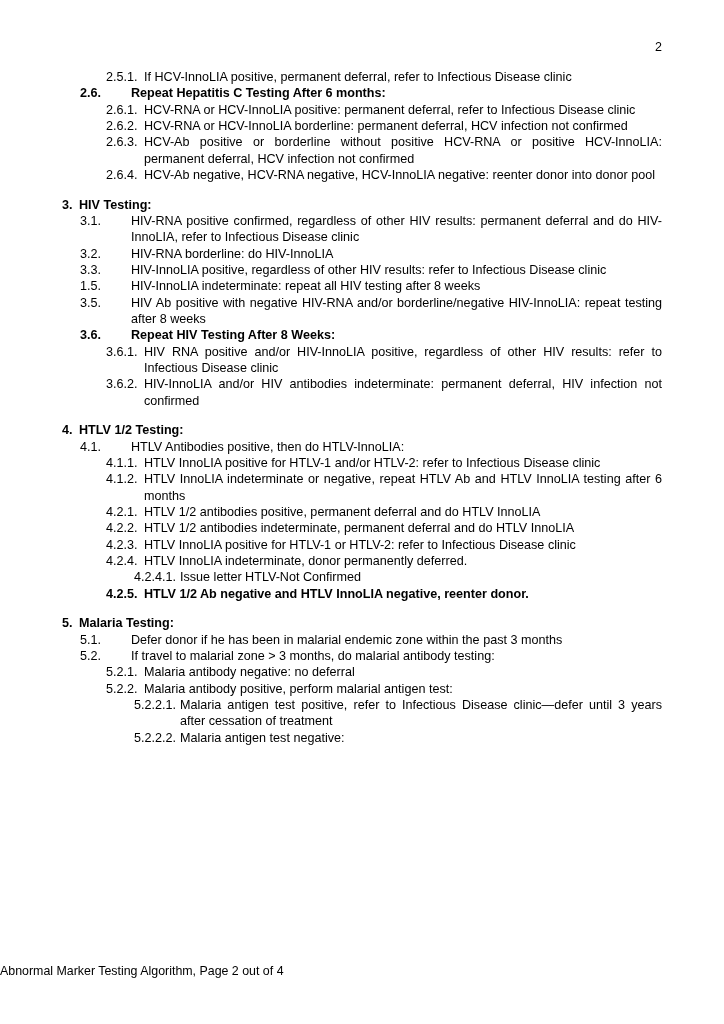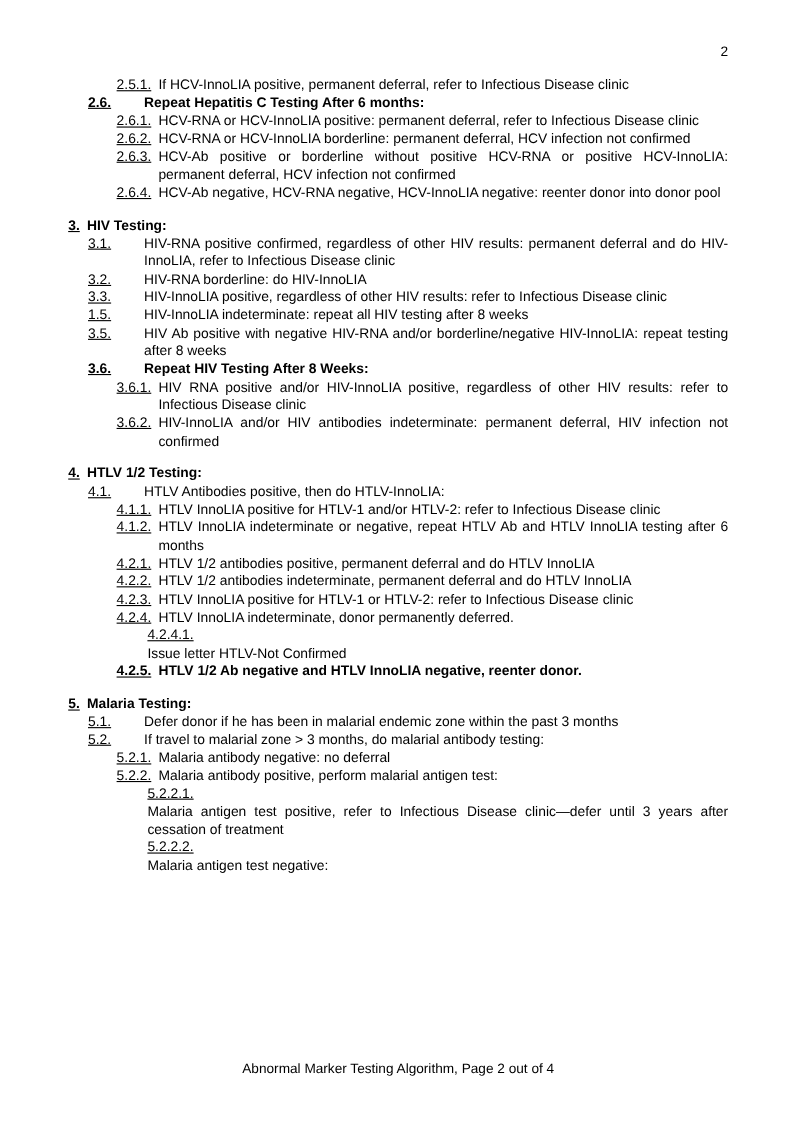--- a/index.html
+++ b/index.html
@@ -29,46 +29,45 @@
     line-height: 1.30;
   }
   .item {
     display: flex;
     align-items: flex-start;
     text-align: justify;
   }
   .marker {
     flex: 0 0 auto;
     white-space: pre;
-    text-decoration: underline;
   }
   .text {
     flex: 1 1 auto;
   }
   
   .lvl1 { margin-left: 0px; }
   .lvl2 { margin-left: 18px; gap: 23px; }
   .lvl3 { margin-left: 44px; }
-  .lvl4 { margin-left: 72px; flex-direction: column; }
+  .lvl4 { margin-left: 72px; }
 
   .lvl1 > .marker { width: 17px; }
   .lvl2 > .marker { width: 28px; }
   .lvl3 > .marker { width: 38px; }
   .lvl4 > .marker { width: 46px; }
 
   .bold { font-weight: bold; }
   .justify .text { text-align: justify; }
   .spacer { height: 13px; }
 
   .footer {
     position: absolute;
     left: 0;
     right: 0;
     bottom: 46px;
-    text-align: center;
+    text-align: left;
     font-size: 12.4px;
   }
 </style>
 </head>
 <body>
 
 <div class="page">
 
   <div class="page-number">2</div>
 

